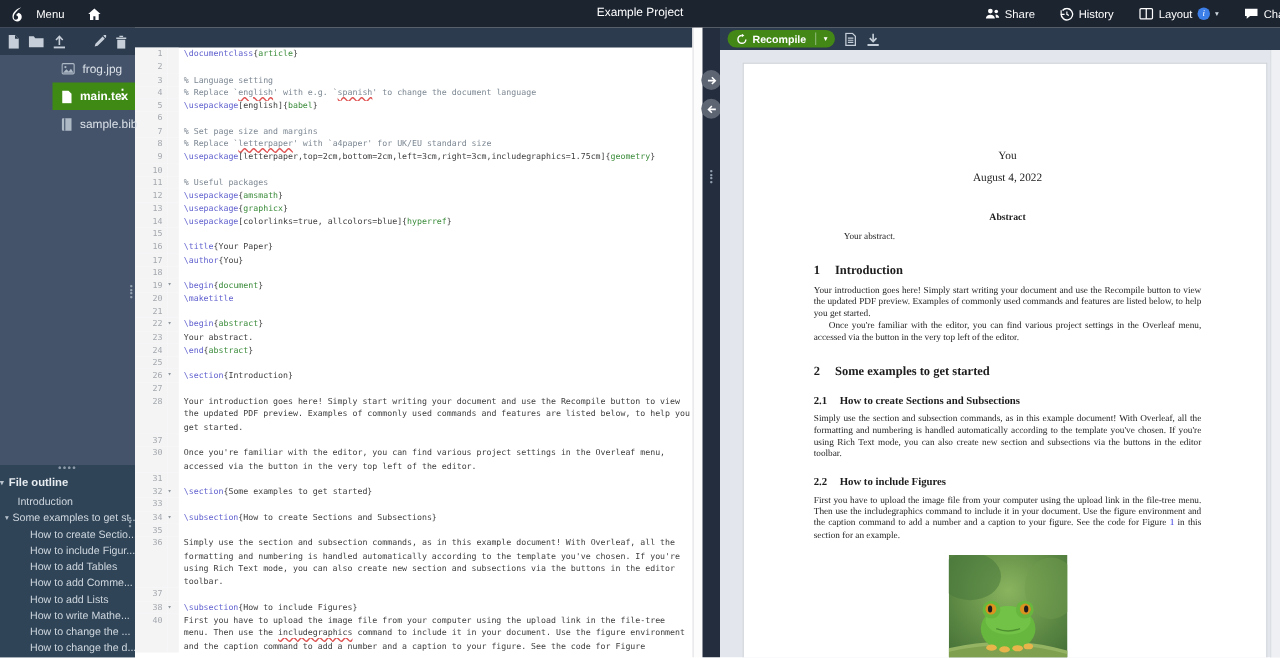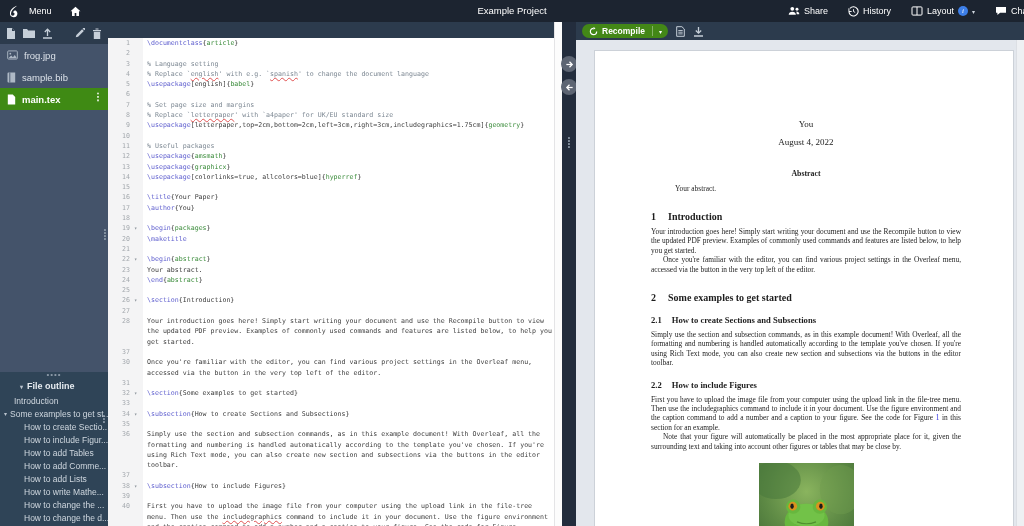--- a/index.html
+++ b/index.html
@@ -20,34 +20,34 @@
   .icon svg { display:block; }
 
   
   .main { flex:1; display:flex; min-height:0; }
 
   
   .sidebar { width:108px; flex:none; background:#44536a; display:flex; flex-direction:column; position:relative; color:#d6dde5; }
   .file-toolbar { height:22px; background:#2c3b4d; display:flex; align-items:center; padding:0 6px; gap:7px; flex:none; }
   .ft-spacer { flex:1; }
   .tool-btn { background:none; border:none; color:#c6cfd9; display:flex; cursor:pointer; padding:0; }
-  .file-tree { flex:none; }
+  .file-tree { flex:none;margin-left:42px; }
   .file-row { height:22px; display:flex; align-items:center; gap:6px; padding:0 7px; font-size:9.5px; color:#dbe1e8; cursor:pointer; position:relative; }
   .file-row .fico { color:#aeb9c6; display:flex; }
   .file-row.selected { background:#3f8a14; color:#fff; font-weight:bold; }
   .file-row.selected .fico { color:#fff; }
   .kebab { position:absolute; right:5px; top:3px; color:#fff; font-size:10px; }
   .tree-fill { flex:1; position:relative; }
   .v-dots { position:absolute; color:#93a0ae; font-size:7px; line-height:3px; text-align:center; width:6px; letter-spacing:0; }
   .v-dots.mid { right:0px; top:118px; }
 
   
   .outline { background:#2f4457; flex:none; position:relative; padding-bottom:2px; }
   .outline-drag { text-align:center; color:#8d9aa8; font-size:8px; line-height:6px; letter-spacing:1px; height:7px; cursor:row-resize; }
-  .outline-header { display:flex; align-items:center; gap:4px; padding:2px 4px 3px 20px; font-size:9px; font-weight:bold; color:#e6ebf0; cursor:pointer; }
+  .outline-header { display:flex; align-items:center; gap:4px; padding:2px 4px 3px 0; font-size:9px; font-weight:bold; color:#e6ebf0; cursor:pointer; }
   .oh-chev { font-size:6px; color:#b9c3cd; }
   .ol-item { font-size:8.5px; color:#cfd7df; padding:1.5px 2px; white-space:nowrap; overflow:hidden; cursor:pointer; display:flex; align-items:center; gap:3px; }
   .ol-item.lvl1 { padding-left:14px; }
   .ol-item.lvl1.has-chev { padding-left:4px; }
   .ol-item.lvl2 { padding-left:24px; }
   .ol-chev { font-size:6px; color:#b9c3cd; }
   .outline .v-dots.oright { right:1px; top:42px; }
 
   
   .editor-col { flex:1; display:flex; flex-direction:column; min-width:0; background:#fff; }
@@ -203,37 +203,37 @@
           <div class="file-row">
             <span class="fico">
               <svg width="11" height="10" viewBox="0 0 12 11" fill="none" stroke="currentColor" stroke-width="1">
                 <rect x=".7" y="1" width="10.6" height="9" rx="1"></rect>
                 <circle cx="3.6" cy="4" r="1" fill="currentColor" stroke="none"></circle>
                 <path d="M1.5 9 4.5 6l2 2 2-2.5L10.8 9z" fill="currentColor" stroke="none"></path>
               </svg>
             </span>
             <span>frog.jpg</span>
           </div>
+          <div class="file-row selected">
+            <span class="fico">
+              <svg width="9" height="11" viewBox="0 0 9 11" fill="currentColor">
+                <path d="M.8.5h5L8.2 3v7.5H.8z"></path>
+              </svg>
+            </span>
+            <span>main.tex</span>
+            <span class="kebab">⋮</span>
+          </div>
           <div class="file-row">
             <span class="fico">
               <svg width="9" height="11" viewBox="0 0 9 11" fill="currentColor">
                 <path d="M1.5.5h6.7v10H1.5a1 1 0 0 1-1-1v-8a1 1 0 0 1 1-1z"></path>
                 <path d="M2.8.5v10" stroke="#44536a" stroke-width=".9"></path>
               </svg>
             </span>
             <span>sample.bib</span>
-          </div>
-          <div class="file-row selected">
-            <span class="fico">
-              <svg width="9" height="11" viewBox="0 0 9 11" fill="currentColor">
-                <path d="M.8.5h5L8.2 3v7.5H.8z"></path>
-              </svg>
-            </span>
-            <span>main.tex</span>
-            <span class="kebab">⋮</span>
           </div>
         </div>
 
       <div class="tree-fill">
         <span class="v-dots mid">•<br>•<br>•<br>•</span>
       </div>
 
       <div class="outline">
         <div class="outline-drag">••••</div>
         <div class="outline-header">
@@ -366,21 +366,21 @@
             <div class="code"><span class="c-cmd">\author</span><span class="c-txt">{You}</span></div>
           </div>
           <div class="code-row">
             <div class="ln">18</div>
             <div class="fold"></div>
             <div class="code">&nbsp;</div>
           </div>
           <div class="code-row">
             <div class="ln">19</div>
             <div class="fold">▾</div>
-            <div class="code"><span class="c-cmd">\begin</span><span class="c-txt">{</span><span class="c-grn">packages</span><span class="c-txt">}</span></div>
+            <div class="code"><span class="c-cmd">\begin</span><span class="c-txt">{</span><span class="c-grn">document</span><span class="c-txt">}</span></div>
           </div>
           <div class="code-row">
             <div class="ln">20</div>
             <div class="fold"></div>
             <div class="code"><span class="c-cmd">\maketitle</span></div>
           </div>
           <div class="code-row">
             <div class="ln">21</div>
             <div class="fold"></div>
             <div class="code">&nbsp;</div>
@@ -462,25 +462,20 @@
           </div>
           <div class="code-row">
             <div class="ln">37</div>
             <div class="fold"></div>
             <div class="code">&nbsp;</div>
           </div>
           <div class="code-row">
             <div class="ln">38</div>
             <div class="fold">▾</div>
             <div class="code"><span class="c-cmd">\subsection</span><span class="c-txt">{How to include Figures}</span></div>
-          </div>
-          <div class="code-row">
-            <div class="ln">39</div>
-            <div class="fold"></div>
-            <div class="code">&nbsp;</div>
           </div>
           <div class="code-row">
             <div class="ln">40</div>
             <div class="fold"></div>
             <div class="code"><span class="c-txt">First you have to upload the image file from your computer using the upload link in the file-tree menu. Then use the </span><span class="c-txt sq">includegraphics</span><span class="c-txt"> command to include it in your document. Use the figure environment and the caption command to add a number and a caption to your figure. See the code for Figure </span></div>
           </div>
         </div>
     </section>
     <div class="editor-scrollbar"></div>
 
@@ -552,21 +547,20 @@
             <span>2.1</span>
             <span>How to create Sections and Subsections</span>
           </div>
           <div class="pp-p">Simply use the section and subsection commands, as in this example document! With Overleaf, all the formatting and numbering is handled automatically according to the template you've chosen. If you're using Rich Text mode, you can also create new section and subsections via the buttons in the editor toolbar.</div>
 
           <div class="pp-subsec">
             <span>2.2</span>
             <span>How to include Figures</span>
           </div>
           <div class="pp-p"><span>First you have to upload the image file from your computer using the upload link in the file-tree menu. Then use the includegraphics command to include it in your document. Use the figure environment and the caption command to add a number and a caption to your figure. See the code for Figure </span><span class="pp-link">1</span><span> in this section for an example.</span></div>
-          <div class="pp-p indent">Note that your figure will automatically be placed in the most appropriate place for it, given the surrounding text and taking into account other figures or tables that may be close by.</div>
 
           <div class="pp-fig">
             <svg width="95" height="95" viewBox="0 0 100 100">
               <defs>
                 <radialGradient id="fbg" cx="50%" cy="30%" r="80%">
                   <stop offset="0%" stop-color="#8ab45e"></stop>
                   <stop offset="55%" stop-color="#5e8a45"></stop>
                   <stop offset="100%" stop-color="#3f6a34"></stop>
                 </radialGradient>
               </defs>

